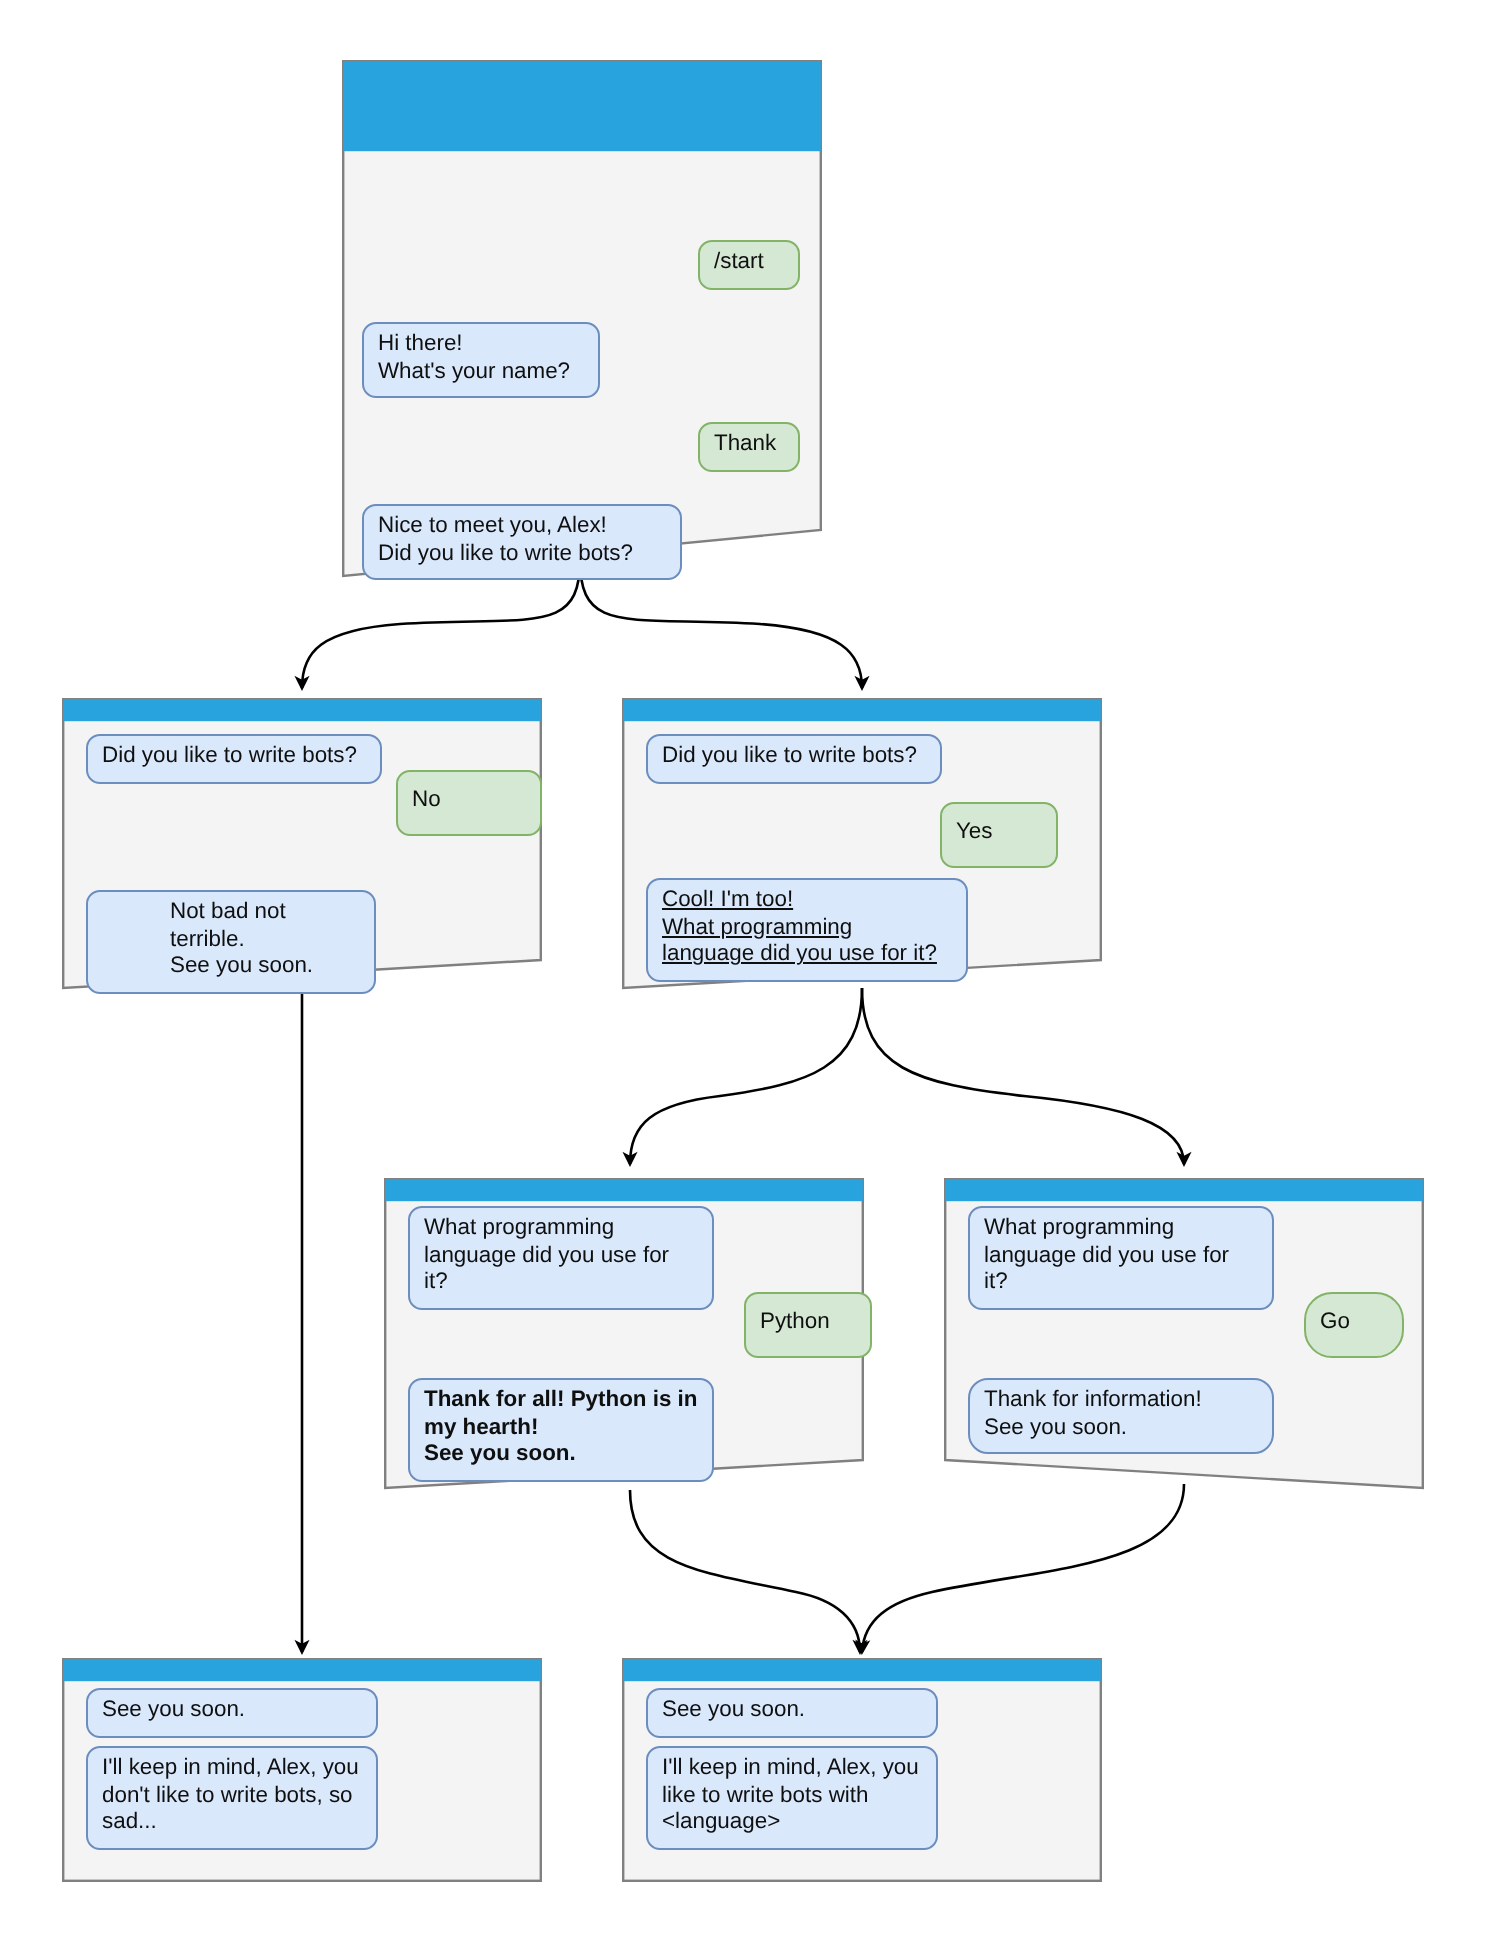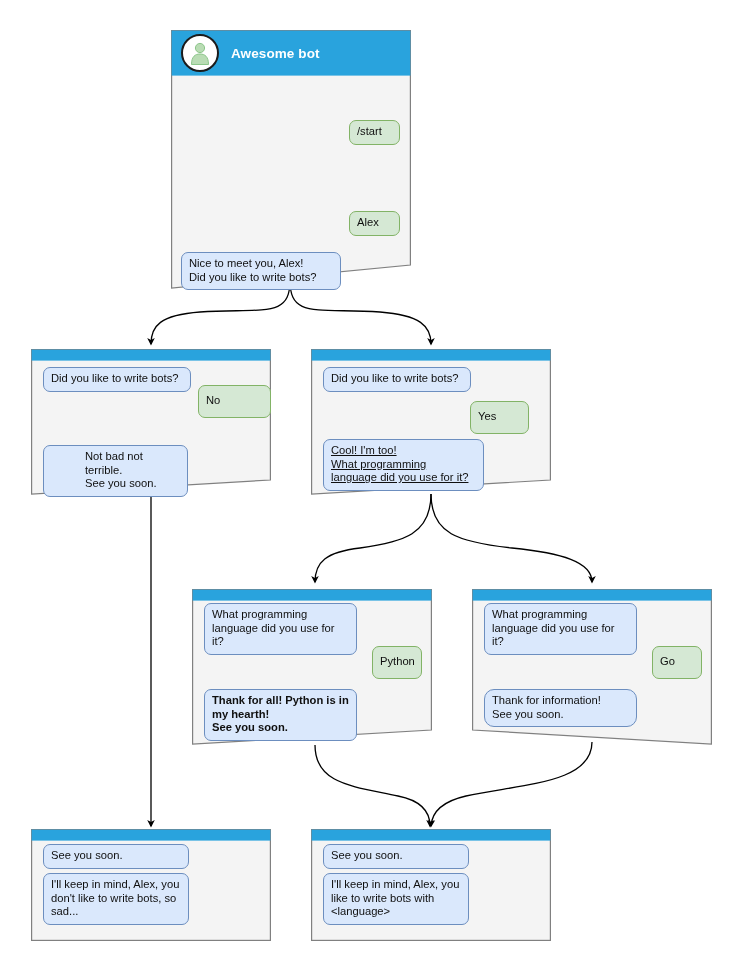--- a/index.html
+++ b/index.html
@@ -118,34 +118,26 @@
       <path d="M 592 742 C 592 784 520 784 466 796 C 444 801 432 810 431 826" marker-end="url(#arrow)"></path>
     </g>
   </svg>
 
   <div class="card" style="left:171px; top:30px; width:240px; height:259px;">
     <svg class="card-shape" viewBox="0 0 240 259" preserveAspectRatio="none">
       <path d="M 0.6 0.6 L 239.4 0.6 L 239.4 235 L 0.6 258 Z" fill="#f4f4f4" stroke="#808080" stroke-width="1.2"></path>
       <rect x="0.6" y="0.6" width="238.8" height="45" fill="#29a3dd"></rect>
     </svg>
     <div class="card-content">
-      <div class="titlebar" style="left:0; top:0; width:240px; height:46px; padding-left:10px;">
-        <span class="avatar" style="width:34px; height:34px;">
-          <svg viewBox="0 0 34 34" width="34" height="34">
-            <circle cx="17" cy="17" r="16" fill="#ffffff"></circle>
-            <circle cx="17" cy="12" r="4.6" fill="#b9dcb4" stroke="#8cc68a" stroke-width="1"></circle>
-            <path d="M 8.5 28.5 C 8.5 20.5 12.2 18 17 18 C 21.8 18 25.5 20.5 25.5 28.5 Z" fill="#b9dcb4" stroke="#8cc68a" stroke-width="1"></path>
-          </svg>
-        </span>
-        <span class="bot-title" style="margin-left:12px;">Awesome bot</span>
-      </div>
 
       <div class="msgs" style="top:46px; height:164px;">
         <div class="bubble user" style="left:178px; top:44px; width:51px;">/start</div>
-        <div class="bubble user" style="left:178px; top:135px; width:51px;">Alex</div>
+        <div class="bubble bot" style="left:10px; top:85px; width:119px;">Hi there!
+What's your name?</div>
+        <div class="bubble user" style="left:178px; top:135px; width:51px;">Thank</div>
         <div class="bubble bot" style="left:10px; top:176px; width:160px;">Nice to meet you, Alex!
 Did you like to write bots?</div>
       </div>
     </div>
   </div>
 
   <div class="card" style="left:31px; top:349px; width:240px; height:146px;">
     <svg class="card-shape" viewBox="0 0 240 146" preserveAspectRatio="none">
       <path d="M 0.6 0.6 L 239.4 0.6 L 239.4 131 L 0.6 145 Z" fill="#f4f4f4" stroke="#808080" stroke-width="1.2"></path>
       <rect x="0.6" y="0.6" width="238.8" height="11" fill="#29a3dd"></rect>
@@ -178,38 +170,38 @@
 
   <div class="card" style="left:192px; top:589px; width:240px; height:156px;">
     <svg class="card-shape" viewBox="0 0 240 156" preserveAspectRatio="none">
       <path d="M 0.6 0.6 L 239.4 0.6 L 239.4 141 L 0.6 155 Z" fill="#f4f4f4" stroke="#808080" stroke-width="1.2"></path>
       <rect x="0.6" y="0.6" width="238.8" height="11" fill="#29a3dd"></rect>
     </svg>
     <div class="card-content">
       <div class="msgs" style="top:12px; height:144px;">
         <div class="bubble bot" style="left:12px; top:2px; width:153px;">What programming
 language did you use for it?</div>
-        <div class="bubble user" style="left:180px; top:45px; width:50px; padding-top:8px; padding-bottom:9px;">Python</div>
+        <div class="bubble user" style="left:180px; top:45px; width:64px; padding-top:8px; padding-bottom:9px;">Python</div>
         <div class="bubble bot" style="left:12px; top:88px; width:153px;font-weight:bold;">Thank for all! Python is in
 my hearth!
 See you soon.</div>
       </div>
     </div>
   </div>
 
   <div class="card" style="left:472px; top:589px; width:240px; height:156px;">
     <svg class="card-shape" viewBox="0 0 240 156" preserveAspectRatio="none">
       <path d="M 0.6 0.6 L 239.4 0.6 L 239.4 155 L 0.6 141 Z" fill="#f4f4f4" stroke="#808080" stroke-width="1.2"></path>
       <rect x="0.6" y="0.6" width="238.8" height="11" fill="#29a3dd"></rect>
     </svg>
     <div class="card-content">
       <div class="msgs" style="top:12px; height:144px;">
         <div class="bubble bot" style="left:12px; top:2px; width:153px;">What programming
 language did you use for it?</div>
-        <div class="bubble user" style="left:180px; top:45px; width:50px; padding-top:8px; padding-bottom:9px;">Go</div>
+        <div class="bubble user" style="left:180px; top:45px; width:50px; padding-top:8px; padding-bottom:9px;border-radius:14px;">Go</div>
         <div class="bubble bot" style="left:12px; top:88px; width:153px;border-radius:10px;">Thank for information!
 See you soon.</div>
       </div>
     </div>
   </div>
 
   <div class="card" style="left:31px; top:829px; width:240px; height:112px;">
     <svg class="card-shape" viewBox="0 0 240 112" preserveAspectRatio="none">
       <rect x="0.6" y="0.6" width="238.8" height="110.8" fill="#f4f4f4" stroke="#808080" stroke-width="1.2"></rect>
       <rect x="0.6" y="0.6" width="238.8" height="11" fill="#29a3dd"></rect>

